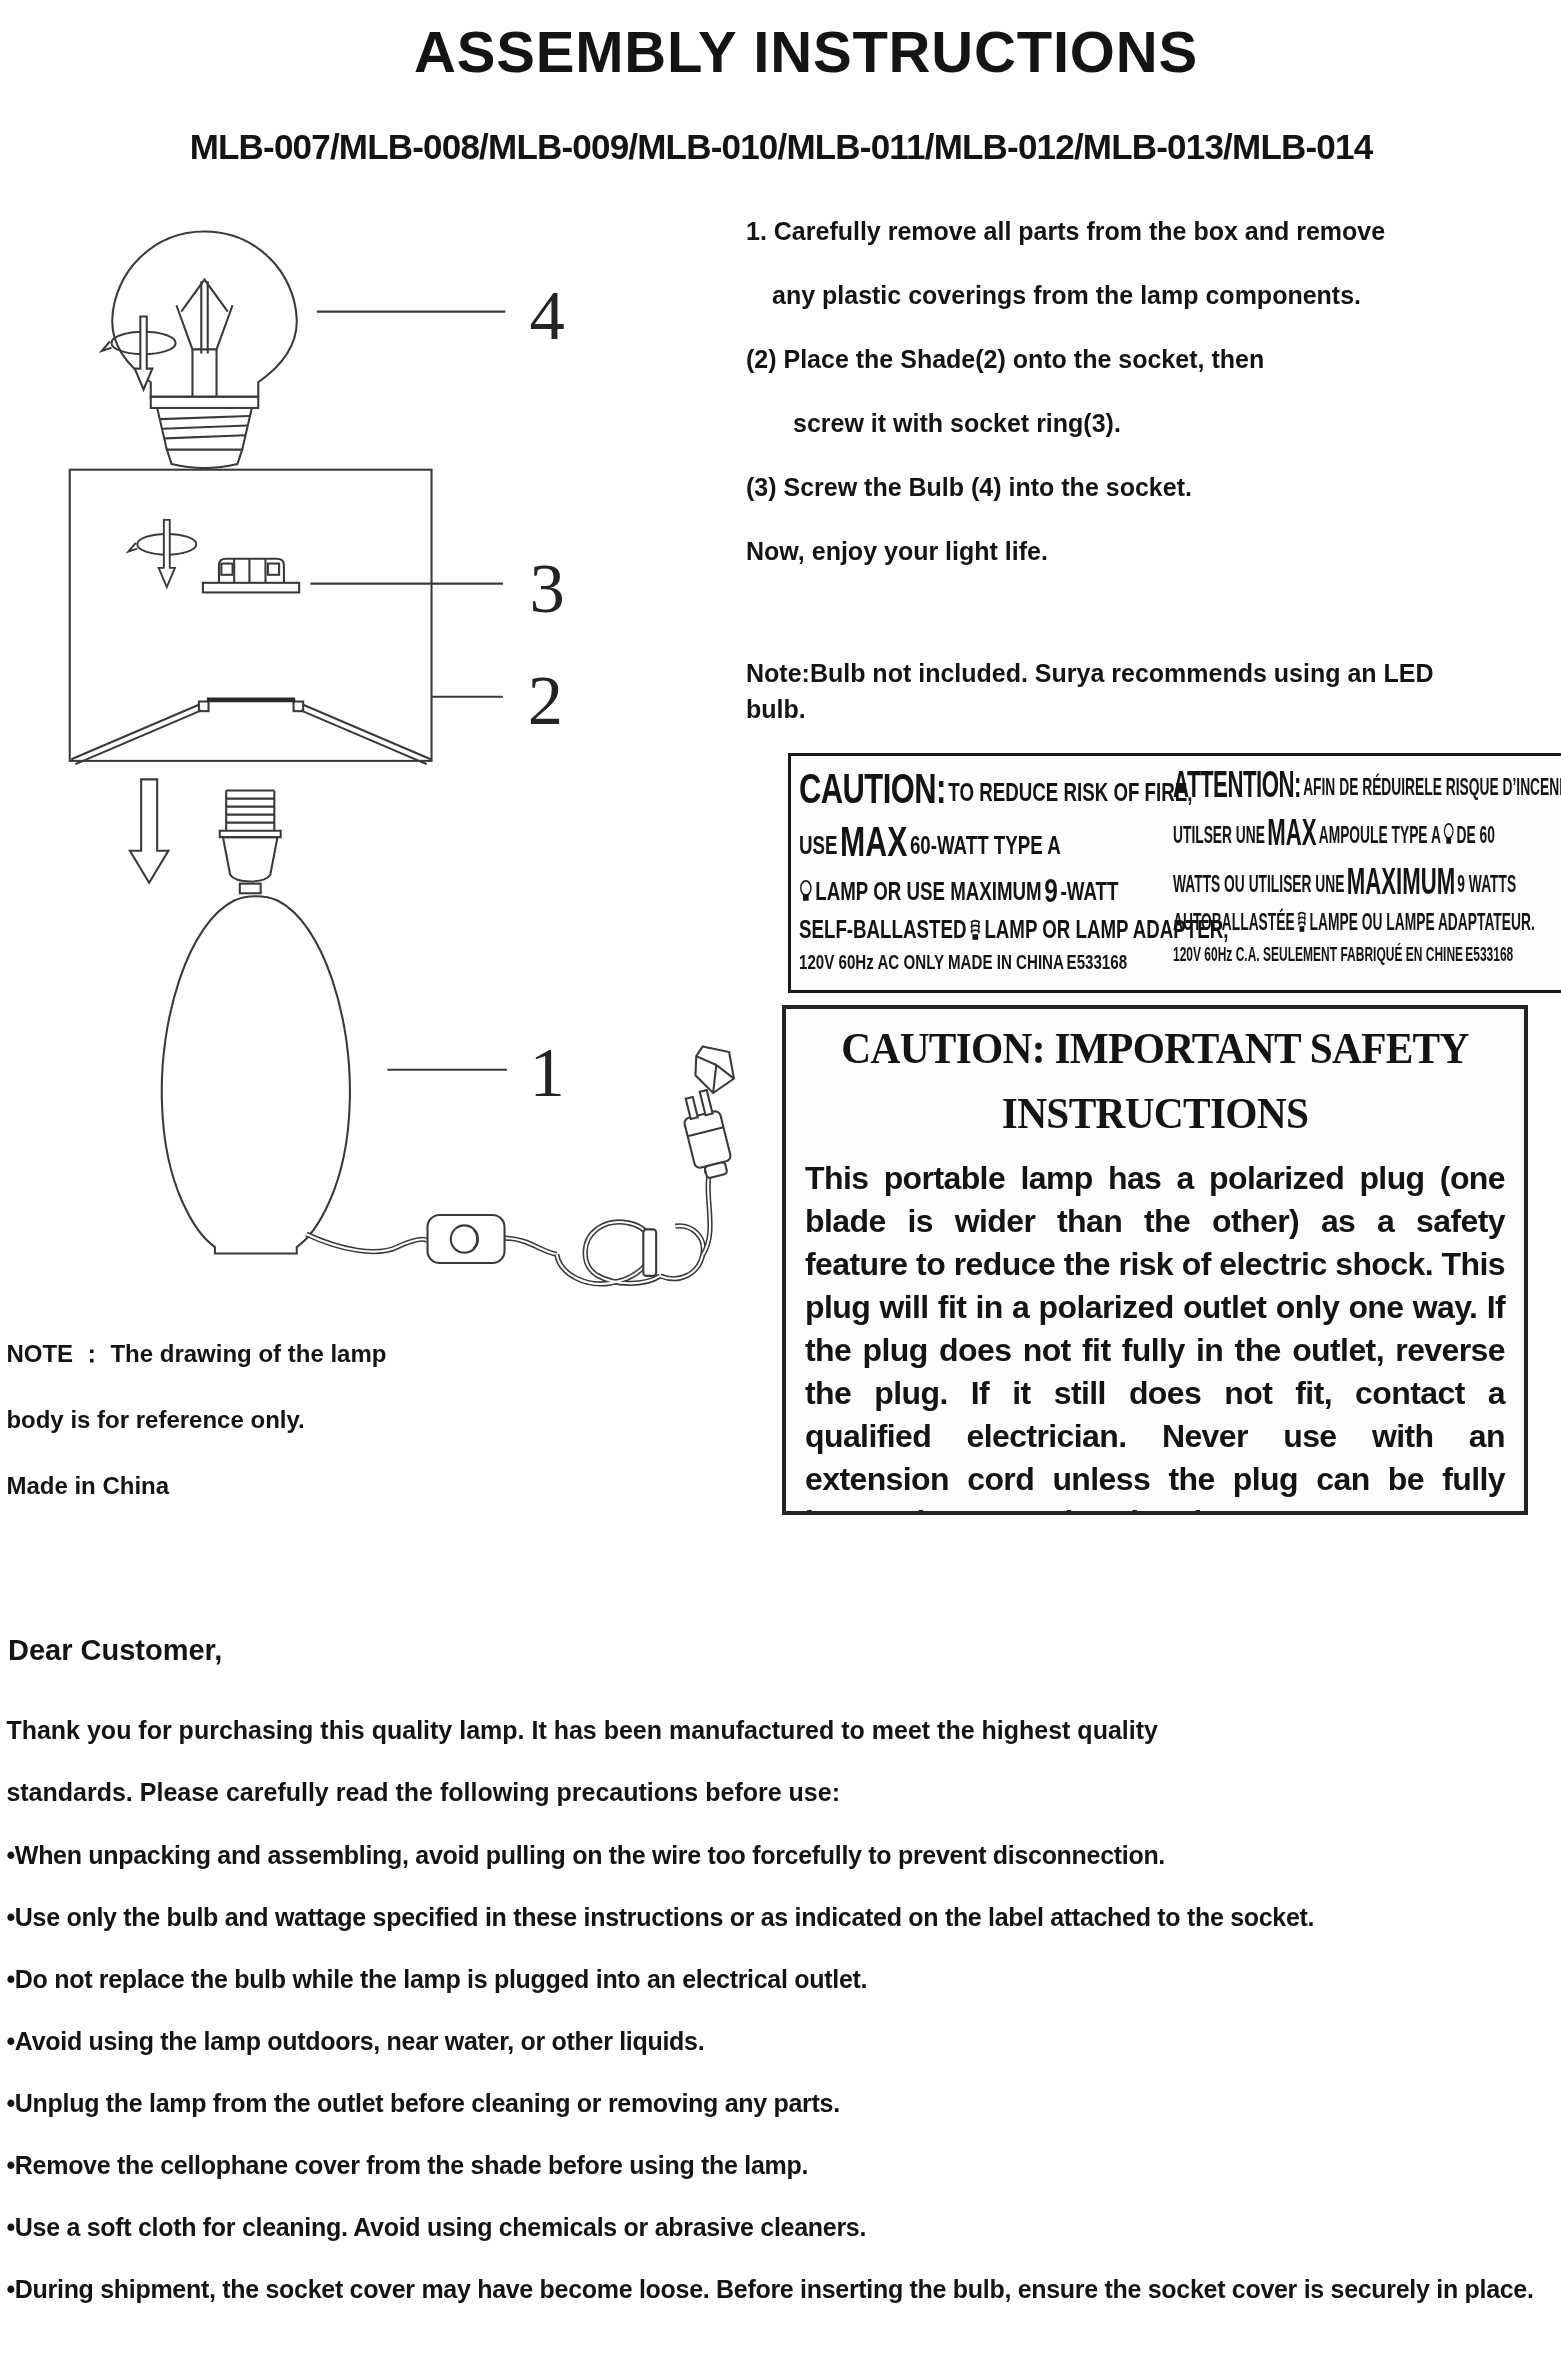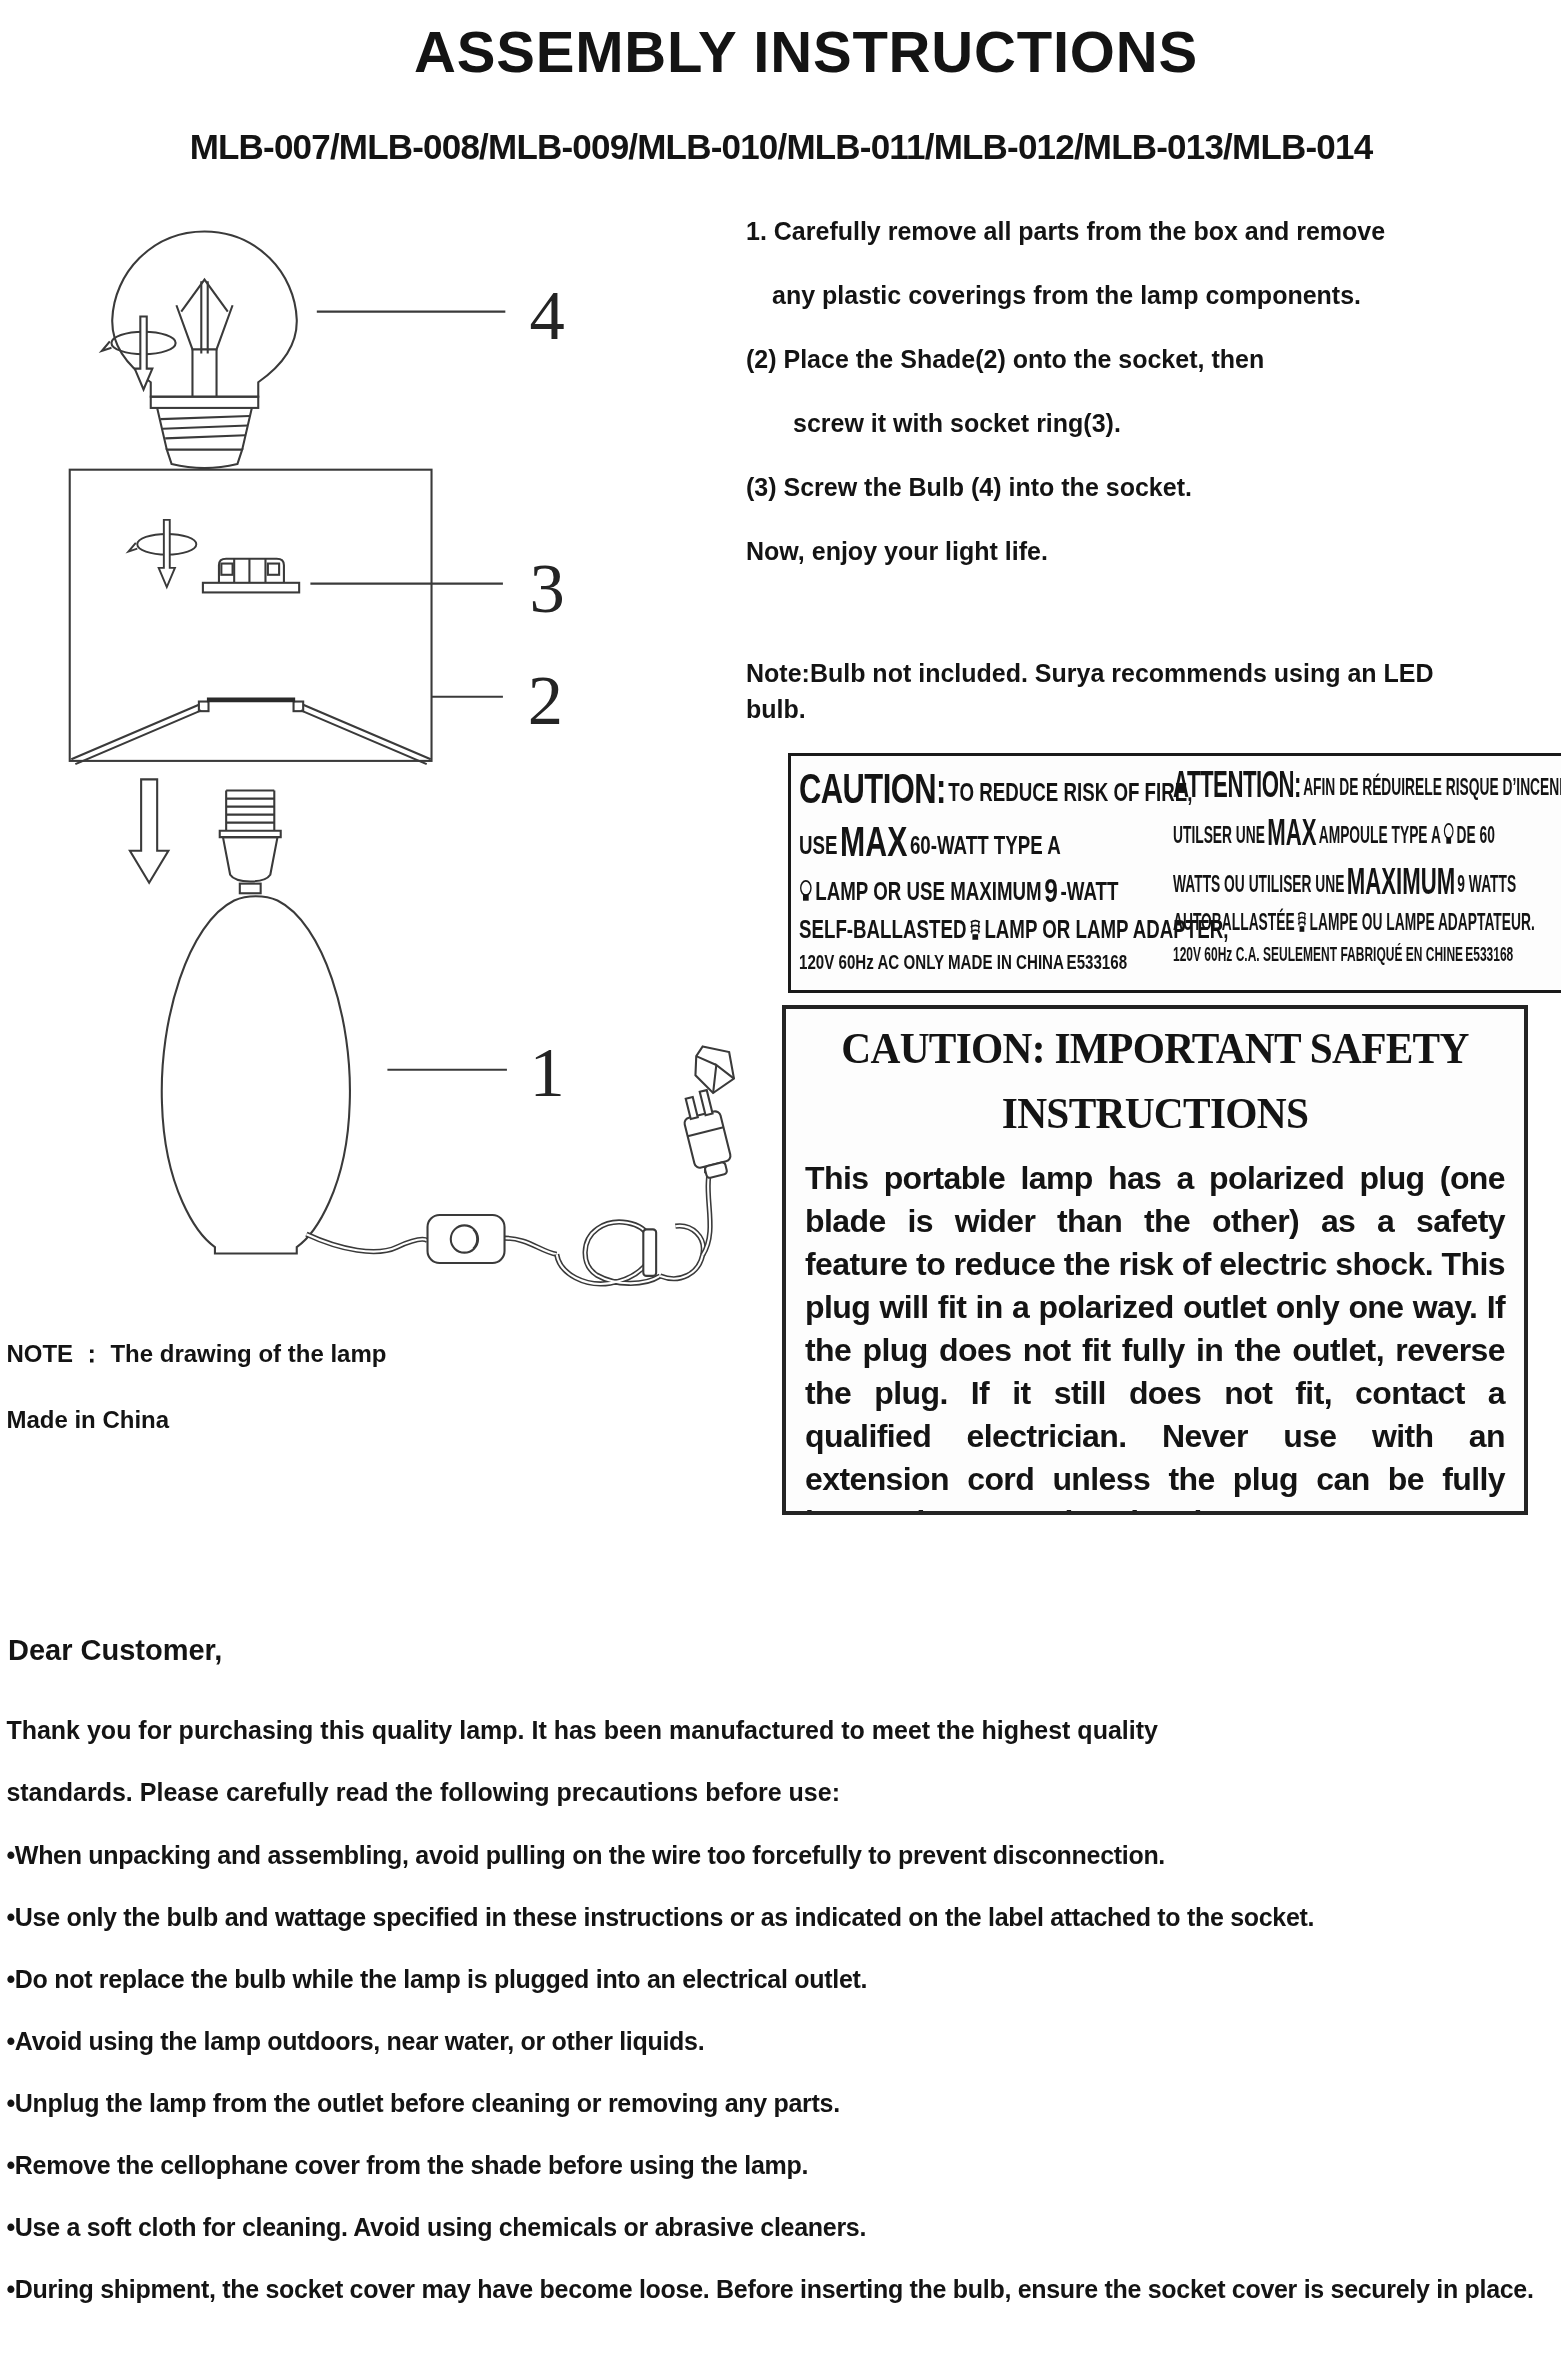--- a/index.html
+++ b/index.html
@@ -250,20 +250,21 @@
   </div>
 
   <div class="safety-box">
     <div class="safety-title">CAUTION: IMPORTANT SAFETY</div>
     <div class="safety-title2">INSTRUCTIONS</div>
     <div class="safety-body">This portable lamp has a polarized plug (one blade is wider than the other) as a safety feature to reduce the risk of electric shock. This plug will fit in a polarized outlet only one way. If the plug does not fit fully in the outlet, reverse the plug. If it still does not fit, contact a qualified electrician. Never use with an extension cord unless the plug can be fully inserted. Do not alter the plug.</div>
   </div>
 
   <div class="ref-note">
     <div class="line">NOTE ： The drawing of the lamp</div>
+    <div class="line">body is for reference only.</div>
     <div class="line">Made in China</div>
   </div>
 
   <div class="salutation">Dear Customer,</div>
   <div class="intro1">Thank you for purchasing this quality lamp. It has been manufactured to meet the highest quality</div>
   <div class="intro2">standards. Please carefully read the following precautions before use:</div>
 
   <div class="bullets">
     <div class="bullet">When unpacking and assembling, avoid pulling on the wire too forcefully to prevent disconnection.</div>
     <div class="bullet">Use only the bulb and wattage specified in these instructions or as indicated on the label attached to the socket.</div>

